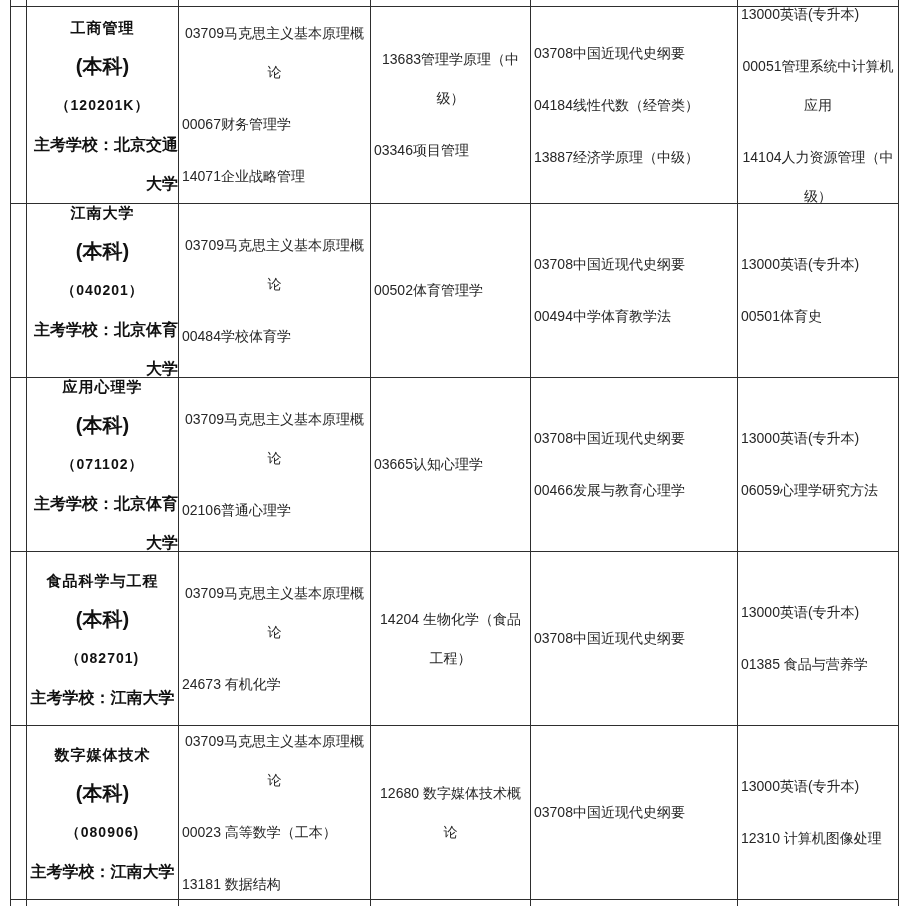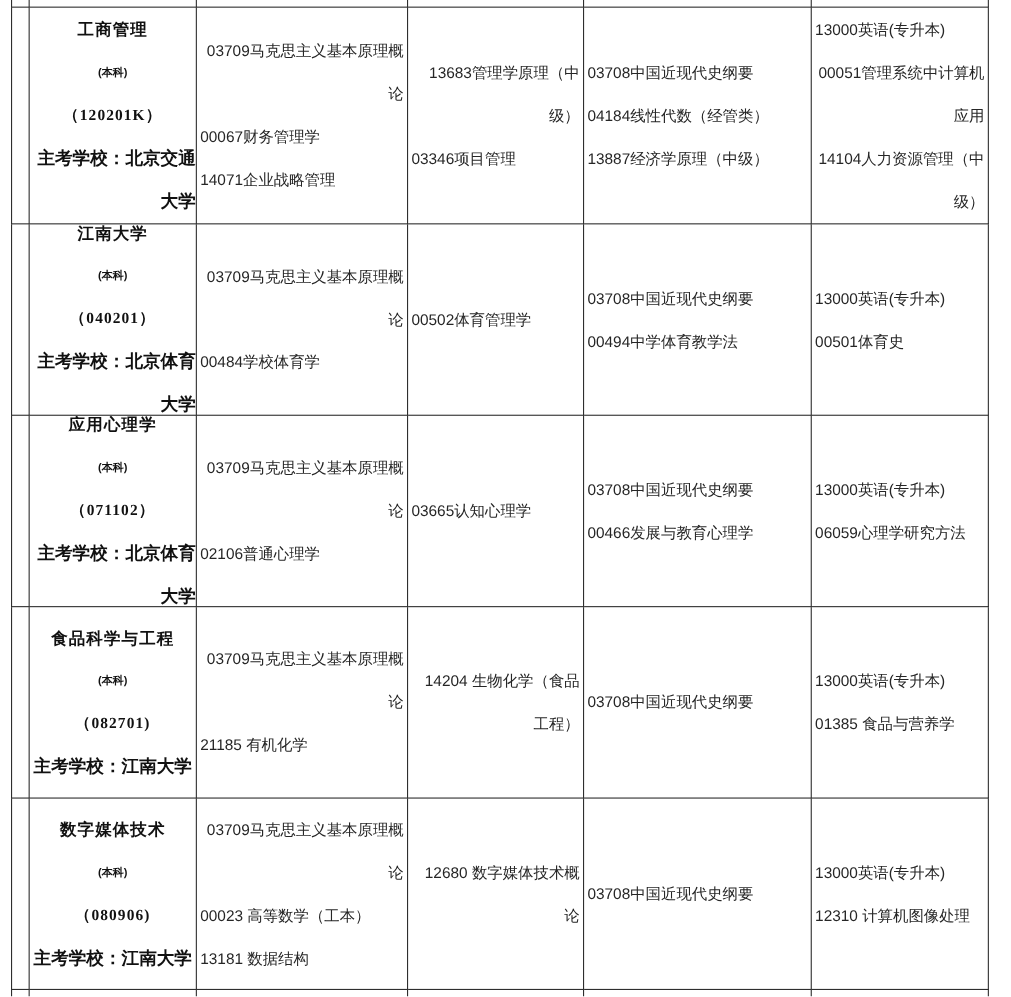--- a/index.html
+++ b/index.html
@@ -39,38 +39,38 @@
   
   .inner {
     height: 173px;
     display: flex;
     flex-direction: column;
     justify-content: center;
     overflow: hidden;
   }
   tbody.rows tr:first-child .inner { height: 196px; }
   .major-cell .inner { align-items: center; text-align: right; }
-  .course-cell .inner { align-items: flex-start; text-align: right; }
+  .course-cell .inner { align-items: flex-start; text-align: center; gap: 13px; }
   p.course {
     margin: 0;
     padding: 0 3px;
     font-size: 14px;
     line-height: 39px;
     color: #262626;
     font-weight: normal;
   }
   .major-cell p {
     margin: 0;
     line-height: 39px;
     font-weight: bold;
     color: #111111;
   }
   p.major-name  { font-size: 15px; letter-spacing: 1px; }
-  p.major-level { font-size: 10px; }
-  p.major-code  { font-size: 14px; letter-spacing: 1px; font-family: Liberation Serif, serif; }
+  p.major-level { font-size: 20px; }
+  p.major-code  { font-size: 14px; letter-spacing: 1px; }
   p.major-school{ font-size: 16px; }
 </style>
 </head>
 <body>
 
 <div class="screen">
   <table class="exam-table">
     <colgroup>
       <col style="width:16px">
       <col style="width:152px">
@@ -202,21 +202,21 @@
       <div class="inner">
         <p class="major-name">食品科学与工程</p>
         <p class="major-level">(本科)</p>
         <p class="major-code">（082701)</p>
         <p class="major-school">主考学校：江南大学</p>
       </div>
     </td>
     <td class="course-cell">
       <div class="inner">
               <p class="course">03709马克思主义基本原理概论</p>
-              <p class="course">21185 有机化学</p>
+              <p class="course">24673 有机化学</p>
             </div>
     </td>
     <td class="course-cell">
       <div class="inner">
               <p class="course">14204 生物化学（食品工程）</p>
             </div>
     </td>
     <td class="course-cell">
       <div class="inner">
               <p class="course">03708中国近现代史纲要</p>

